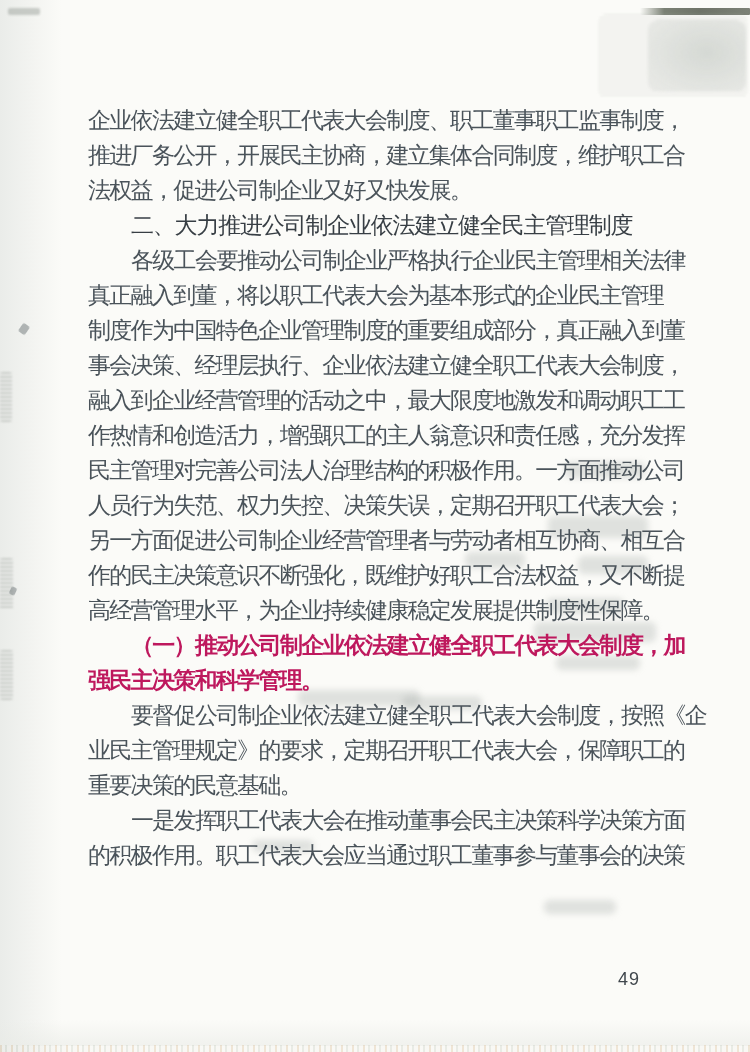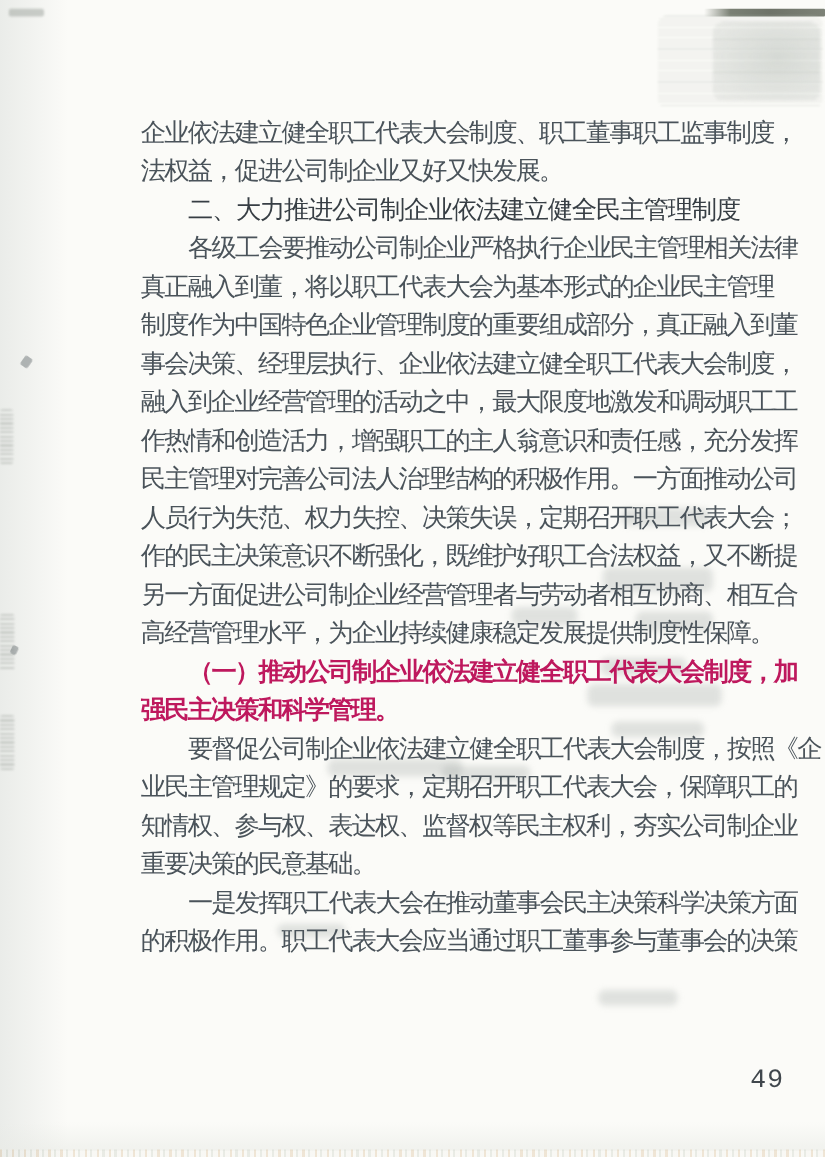--- a/index.html
+++ b/index.html
@@ -76,38 +76,37 @@
   .g7 {left:556px;top:656px;width:84px;height:14px;}
   .g8 {left:298px;top:690px;width:122px;height:16px;}
   .g9 {left:402px;top:696px;width:80px;height:14px;}
   .g10{left:252px;top:840px;width:62px;height:12px;}
   .g11{left:544px;top:900px;width:72px;height:14px;}
 
   
   .textblock{
     position:absolute;left:88px;top:103px;width:620px;
     color:#4a535a;
-    margin-left:40px;
   }
   .line{
     height:35px;line-height:35px;font-size:23px;letter-spacing:-1.7px;
     white-space:nowrap;
   }
   .line.indent{padding-left:43px;}
   .line.heading{
     font-family:"Liberation Sans", sans-serif;
     font-weight:normal;color:#373e44;letter-spacing:-1.2px;
   }
   .line.subheading{
     font-weight:bold;color:#be185d;
   }
   .pagenum{
-    position:absolute;left:682px;top:969px;
-    font-size:24px;color:#40474d;letter-spacing:1px;
-    font-family:Liberation Mono, monospace;
+    position:absolute;left:618px;top:969px;
+    font-size:18px;color:#40474d;letter-spacing:1px;
+    font-family:Liberation Sans, sans-serif;
   }
 </style>
 </head>
 <body>
 
 <div class="page">
 
   <div class="edge-left"></div>
   <div class="edge-bottom"></div>
   <div class="bottom-fringe"></div>
@@ -127,37 +126,37 @@
   <div class="ghost g5"></div>
   <div class="ghost g6"></div>
   <div class="ghost g7"></div>
   <div class="ghost g8"></div>
   <div class="ghost g9"></div>
   <div class="ghost g10"></div>
   <div class="ghost g11"></div>
 
   <div class="textblock">
     <div class="line">企业依法建立健全职工代表大会制度、职工董事职工监事制度，</div>
+    <div class="line">推进厂务公开，开展民主协商，建立集体合同制度，维护职工合</div>
     <div class="line">法权益，促进公司制企业又好又快发展。</div>
     <div class="line heading indent">二、大力推进公司制企业依法建立健全民主管理制度</div>
     <div class="line indent">各级工会要推动公司制企业严格执行企业民主管理相关法律</div>
     <div class="line">真正融入到董，将以职工代表大会为基本形式的企业民主管理</div>
     <div class="line">制度作为中国特色企业管理制度的重要组成部分，真正融入到董</div>
     <div class="line">事会决策、经理层执行、企业依法建立健全职工代表大会制度，</div>
     <div class="line">融入到企业经营管理的活动之中，最大限度地激发和调动职工工</div>
     <div class="line">作热情和创造活力，增强职工的主人翁意识和责任感，充分发挥</div>
     <div class="line">民主管理对完善公司法人治理结构的积极作用。一方面推动公司</div>
     <div class="line">人员行为失范、权力失控、决策失误，定期召开职工代表大会；</div>
+    <div class="line">另一方面促进公司制企业经营管理者与劳动者相互协商、相互合</div>
     <div class="line">作的民主决策意识不断强化，既维护好职工合法权益，又不断提</div>
-    <div class="line">另一方面促进公司制企业经营管理者与劳动者相互协商、相互合</div>
     <div class="line">高经营管理水平，为企业持续健康稳定发展提供制度性保障。</div>
     <div class="line subheading indent">（一）推动公司制企业依法建立健全职工代表大会制度，加</div>
     <div class="line subheading">强民主决策和科学管理。</div>
     <div class="line indent">要督促公司制企业依法建立健全职工代表大会制度，按照《企</div>
     <div class="line">业民主管理规定》的要求，定期召开职工代表大会，保障职工的</div>
-    <div class="line">知情权、参与权、表达权、监督权等民主权利，夯实公司制企业</div>
     <div class="line">重要决策的民意基础。</div>
     <div class="line indent">一是发挥职工代表大会在推动董事会民主决策科学决策方面</div>
     <div class="line">的积极作用。职工代表大会应当通过职工董事参与董事会的决策</div>
   </div>
 
   <div class="pagenum">49</div>
 </div>
 
 </body></html>

